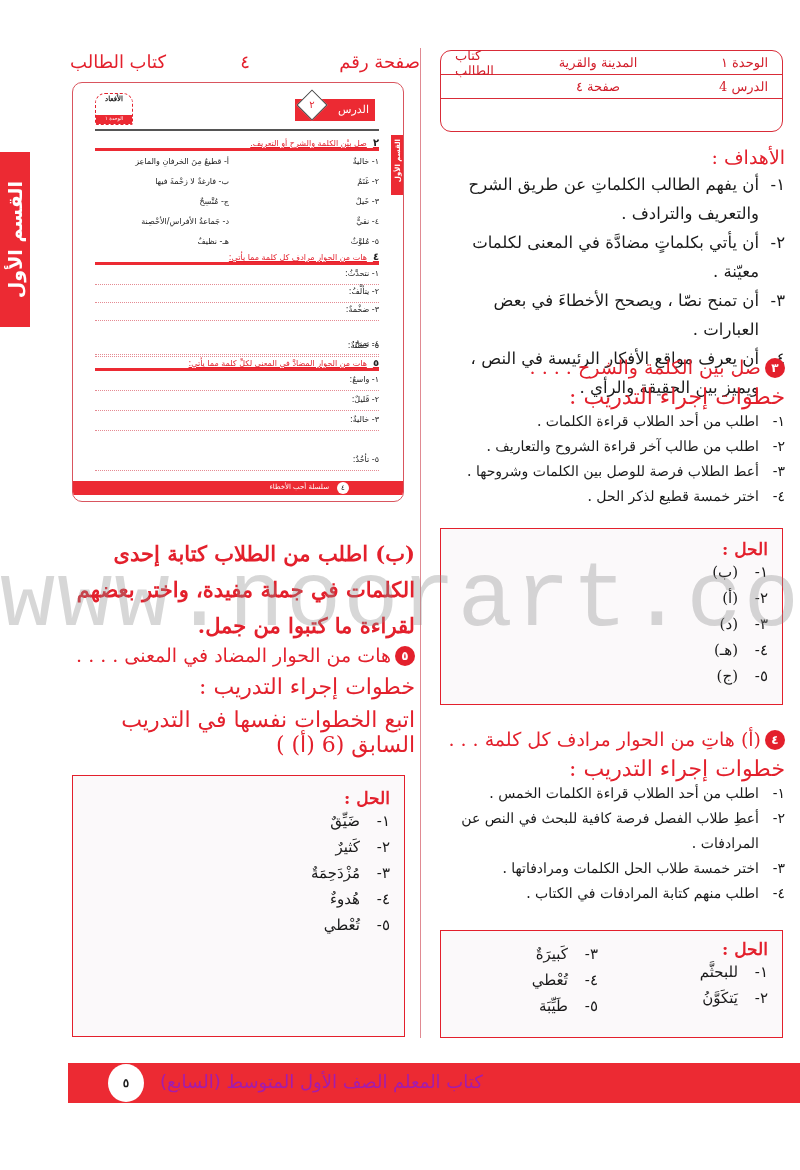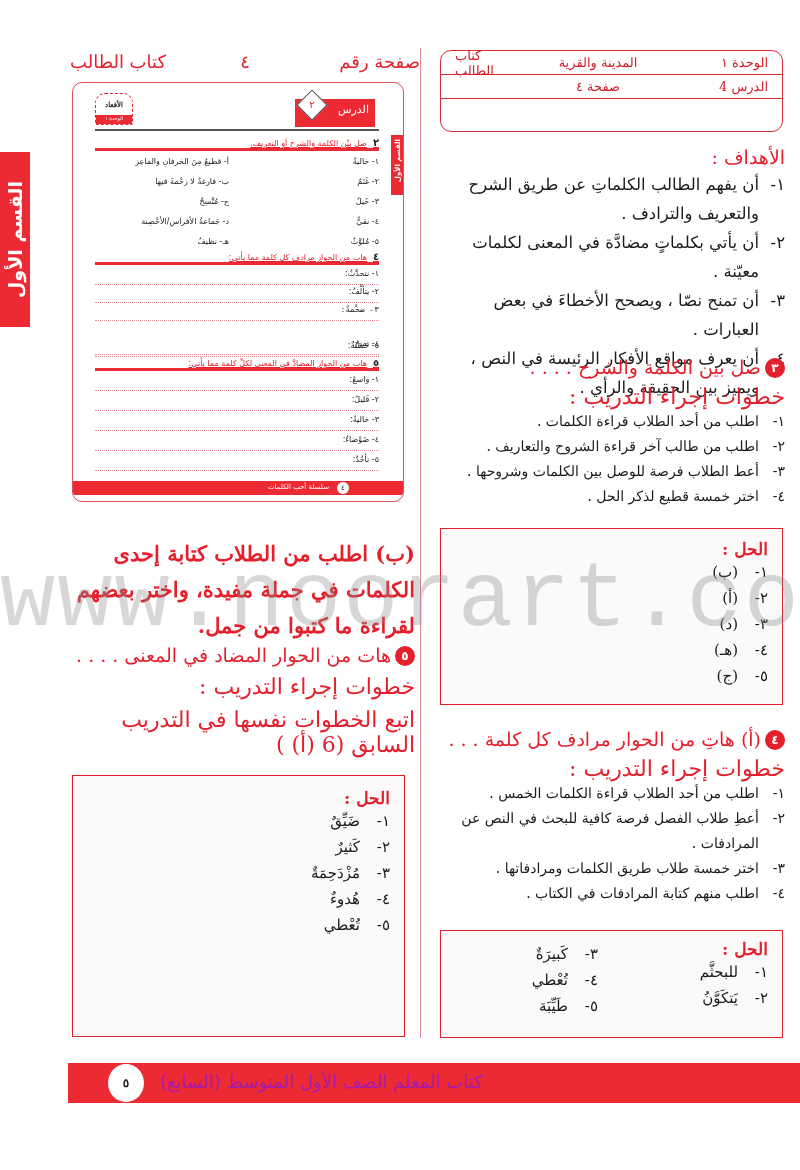--- a/index.html
+++ b/index.html
@@ -40,26 +40,26 @@
   .sol-line .num { width: 30px; flex: none; }
 
   
   .thumb-hdr { position: absolute; left: 70px; top: 48px; width: 350px; height: 26px; font-size: 18px; color: #e3202c; display: flex; align-items: center; }
   .thumb-hdr .a { width: 120px; }
   .thumb-hdr .b { width: 110px; text-align: center; }
   .thumb-hdr .c { flex: 1; text-align: left; }
   .thumb { position: absolute; left: 72px; top: 82px; width: 332px; height: 420px; border: 1.5px solid #d9555e; border-radius: 10px; background: #fff; overflow: hidden; }
   .thumb-tab { position: absolute; right: 0; top: 52px; width: 12px; height: 60px; background: #ec2a33; }
   .thumb-tab span { color: #fff; font-size: 7px; writing-mode: vertical-rl; transform: rotate(180deg); display: block; margin: 4px 1px; font-family: "DejaVu Sans", sans-serif; font-weight: bold; }
-  .lesson-banner { position: absolute; right: 28px; top: 16px; width: 80px; height: 28px; background: #ec2a33; }
+  .lesson-banner { position: absolute; right: 28px; top: 16px; width: 80px; height: 22px; background: #ec2a33; }
   .lesson-banner span { color: #fff; font-size: 11px; position: absolute; right: 6px; top: 4px; }
   .lesson-diamond { position: absolute; right: 80px; top: 11px; width: 22px; height: 22px; border: 1.5px solid #444; background: #fff; transform: rotate(45deg); }
   .lesson-diamond span { display: block; transform: rotate(-45deg); color: #e3202c; font-size: 10px; text-align: center; line-height: 20px; }
   .unit-badge { position: absolute; left: 22px; top: 10px; width: 38px; height: 32px; border: 1px dashed #e3202c; border-radius: 10px 10px 2px 2px; }
-  .unit-badge .t { font-size: 7px; text-align: center; margin-top: 6px; font-weight: bold; }
+  .unit-badge .t { font-size: 7px; text-align: center; margin-top: 0; font-weight: bold; }
   .unit-badge .b { position: absolute; bottom: 0; left: 0; right: 0; height: 9px; background: #ec2a33; color: #fff; font-size: 5px; text-align: center; }
   .thumb-rule { position: absolute; left: 22px; right: 24px; top: 46px; height: 2px; background: #555; }
 
   .ex-hdr { position: absolute; left: 22px; right: 24px; height: 14px; border-bottom: 3px solid #ec2a33; font-size: 8px; color: #e3202c; font-family: "DejaVu Sans", sans-serif; display: flex; align-items: flex-end; text-decoration: underline; }
   .ex-hdr b { color: #222; font-size: 10px; margin-left: 6px; }
   .mrow { position: absolute; left: 22px; right: 24px; height: 15px; font-size: 8px; display: flex; font-family: "DejaVu Sans", sans-serif; }
   .mrow .rn { width: 60px; }
   .mrow .lt { flex: 1; padding-right: 90px; }
   .drow { position: absolute; left: 22px; right: 24px; height: 16px; font-size: 8px; font-family: "DejaVu Sans", sans-serif; border-bottom: 1px dotted #e58b93; }
   .thumb-foot { position: absolute; left: 0; right: 0; bottom: 6px; height: 14px; background: #ec2a33; }
@@ -171,21 +171,21 @@
     <div class="list-item">
         <span class="num">١-</span>
         <span class="txt">اطلب من أحد الطلاب قراءة الكلمات الخمس .</span>
       </div>
     <div class="list-item">
         <span class="num">٢-</span>
         <span class="txt">أعطِ طلاب الفصل فرصة كافية للبحث في النص عن المرادفات .</span>
       </div>
     <div class="list-item">
         <span class="num">٣-</span>
-        <span class="txt">اختر خمسة طلاب طريق الكلمات ومرادفاتها .</span>
+        <span class="txt">اختر خمسة طلاب الحل الكلمات ومرادفاتها .</span>
       </div>
     <div class="list-item">
         <span class="num">٤-</span>
         <span class="txt">اطلب منهم كتابة المرادفات في الكتاب .</span>
       </div>
   </div>
 </div>
 
 <div class="sol-box" style="left:440px; top:930px; width:343px; height:108px; padding:8px 14px;">
   <div style="display:flex;">
@@ -263,37 +263,36 @@
       <span class="rn">٥- مُلوَّثٌ</span>
       <span class="lt">هـ- نظيفٌ</span>
     </div>
 
   <div class="ex-hdr" style="top:168px;">
       <b>٤</b>
       <span>هات من الحوار مرادف كل كلمة مما يأتي:</span>
     </div>
   <div class="drow" style="top:186px;">١- نتحدَّثُ:</div>
   <div class="drow" style="top:204px;">٢- يتألَّفُ:</div>
-  <div class="drow" style="top:222px;font-family:Liberation Mono, monospace;">٣- ضخْمةٌ:</div>
+  <div class="drow" style="top:222px;">٣- ضخْمةٌ:</div>
   <div class="drow" style="top:256px;">٤- تمنحُ:</div>
   <div class="drow" style="top:258px;">٥- حَسَنةٌ:</div>
 
   <div class="ex-hdr" style="top:274px;">
       <b>٥</b>
       <span>هات من الحوار المضادَّ في المعنى لكلِّ كلمة مما يأتي:</span>
     </div>
   <div class="drow" style="top:292px;">١- واسعٌ:</div>
   <div class="drow" style="top:312px;">٢- قَليلٌ:</div>
   <div class="drow" style="top:332px;">٣- خاليةٌ:</div>
-  <div class="drow" style="top:352px;">٤- ضَوْضاءُ:</div>
   <div class="drow" style="top:372px;">٥- تأخُذُ:</div>
 
   <div class="thumb-foot">
     <div class="circ">٤</div>
-    <div class="tx">سلسلة أحب الكلمات</div>
+    <div class="tx">سلسلة أحب الأخطاء</div>
   </div>
 </div>
 
 <div class="abs" style="left:70px; top:536px; width:345px; font-size:21px; line-height:36px; color:#e3202c; font-weight:bold;">(ب) اطلب من الطلاب كتابة إحدى الكلمات في جملة مفيدة، واختر بعضهم لقراءة ما كتبوا من جمل.</div>
 
 <div class="abs" style="left:70px; top:644px; width:345px;">
   <div class="h-red"><span class="badge">٥</span><span>هات من الحوار المضاد في المعنى . . . .</span></div>
   <div class="h-red-sm" style="margin-top:8px;">خطوات إجراء التدريب :</div>
   <div class="h-red-sm" style="margin-top:8px;">اتبع الخطوات نفسها في التدريب السابق (6 (أ) )</div>
 </div>

